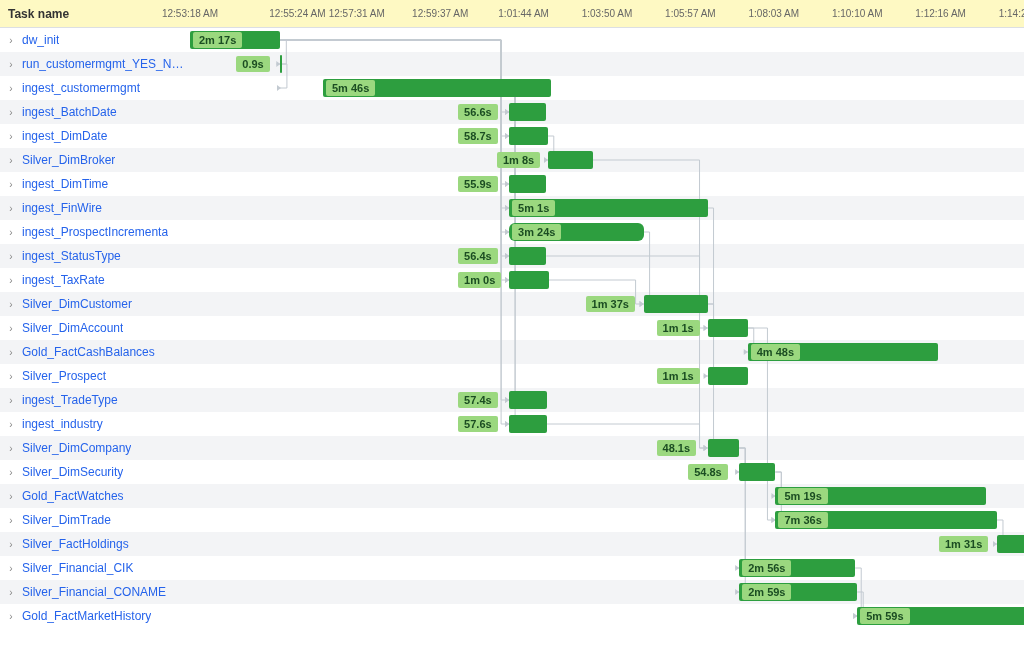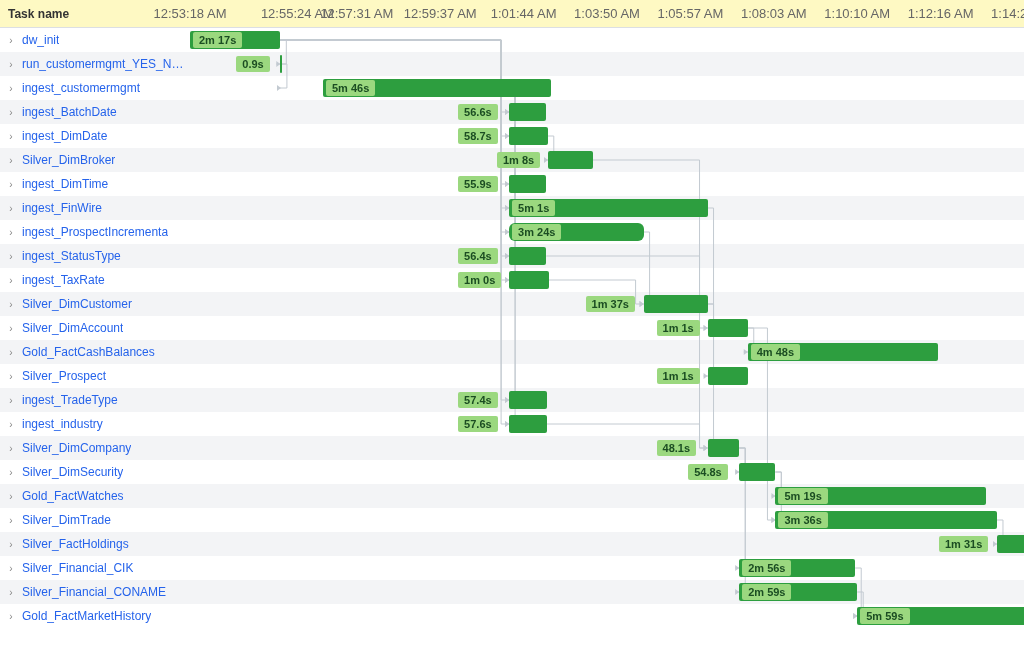--- a/index.html
+++ b/index.html
@@ -39,21 +39,21 @@
     color:#333;
   }
   .header .time-axis{
     position:relative;
     width:var(--chart-w);
     height:100%;
   }
   .time-tick{
     position:absolute;
     top:0;
-    font-size:13px;
+    font-size:10px;
     color:#666;
     transform:translateX(-50%);
     line-height:var(--header-h);
     white-space:nowrap;
   }
   .rows{position:relative;}
   .row{
     display:flex;
     height:var(--row-h);
   }
@@ -493,21 +493,21 @@
         </div>
       </div>
       <div class="row">
         <div class="name-cell">
           <span class="expand-icon">›</span>
           <span class="task-name">Silver_DimTrade</span>
         </div>
         <div class="chart-cell">
           <div class="bar-wrap" style="left: 585.448px;">
             <div class="bar" style="width: 221.521px; position: relative;">
-              <span class="bar-label inside">3m 36s</span>
+              <span class="bar-label inside">7m 36s</span>
             </div>
           </div>
         </div>
       </div>
       <div class="row">
         <div class="name-cell">
           <span class="expand-icon">›</span>
           <span class="task-name">Silver_FactHoldings</span>
         </div>
         <div class="chart-cell">

